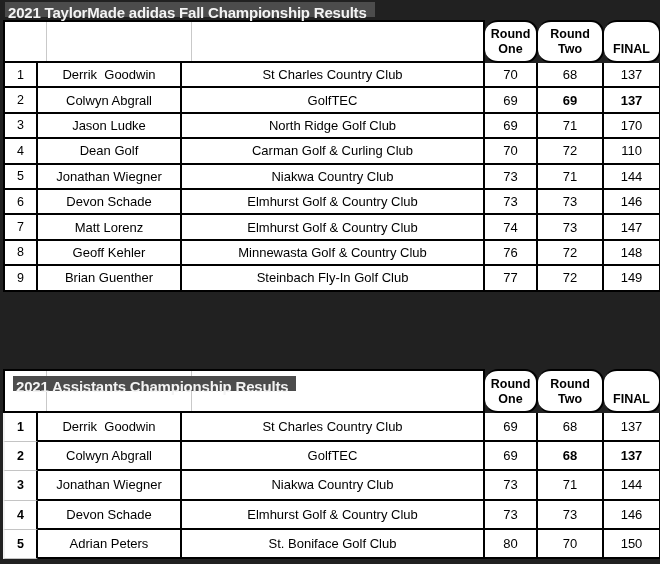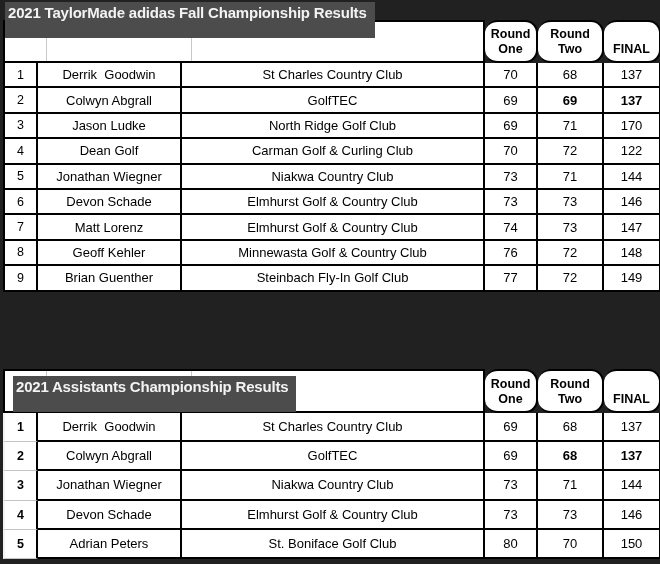--- a/index.html
+++ b/index.html
@@ -10,21 +10,21 @@
     overflow:hidden;
     font-family:"Liberation Sans", sans-serif;
   }
   .title-bar {
     position:absolute;
     z-index:3;
     background:#4c4c4c;
     color:#f3f3f3;
     font-weight:bold;
     font-size:15px;
-    height:36px;
+    height:15px;
     line-height:21px;
     padding:0 8px 0 3px;
     white-space:nowrap;
     letter-spacing:-0.2px;
   }
   .title-bar.t1 { left:5px; top:2px; }
   .title-bar.t2 { left:13px; top:376px; }
 
   table.results {
     position:absolute;
@@ -139,21 +139,21 @@
           <td class="num">69</td>
           <td class="num">71</td>
           <td class="num">170</td>
         </tr>
         <tr>
           <td class="rank">4</td>
           <td class="name">Dean Golf</td>
           <td class="club">Carman Golf &amp; Curling Club</td>
           <td class="num">70</td>
           <td class="num">72</td>
-          <td class="num">122</td>
+          <td class="num">110</td>
         </tr>
         <tr>
           <td class="rank">5</td>
           <td class="name">Jonathan Wiegner</td>
           <td class="club">Niakwa Country Club</td>
           <td class="num">73</td>
           <td class="num">71</td>
           <td class="num">144</td>
         </tr>
         <tr>

